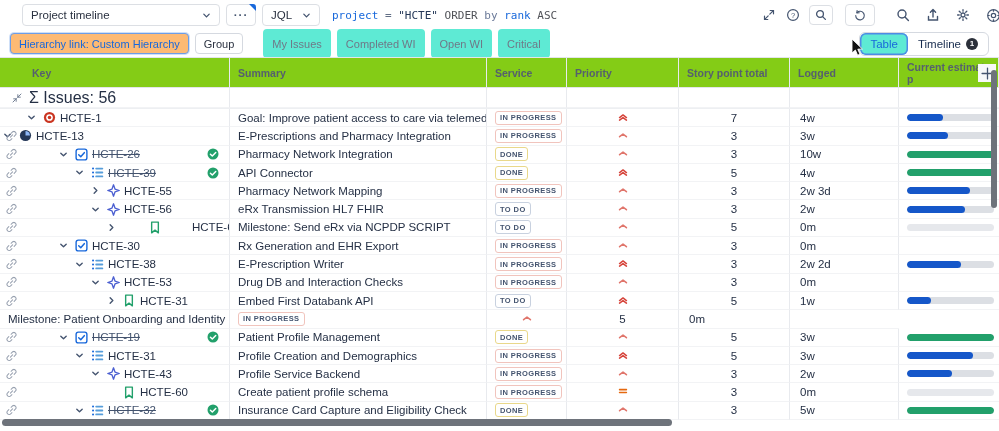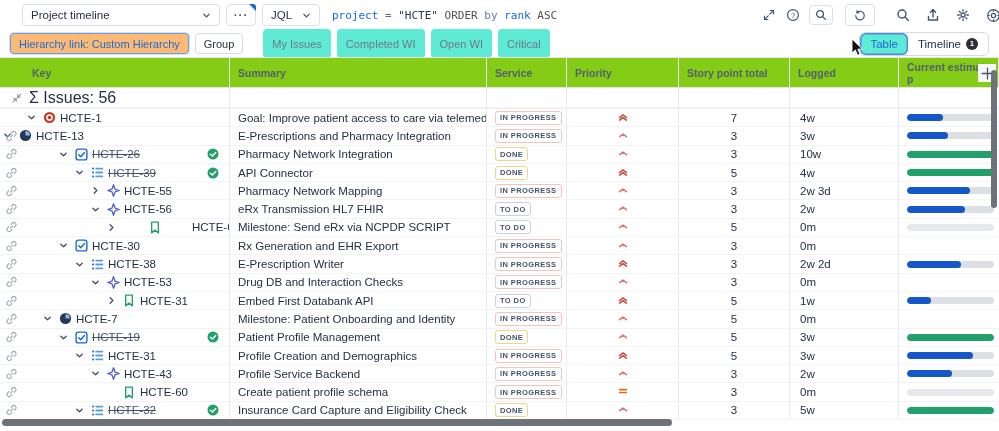--- a/index.html
+++ b/index.html
@@ -622,39 +622,20 @@
           </div>
           <div class="cell pts-cell">5</div>
           <div class="cell log-cell">1w</div>
           <div class="cell est-cell">
             <div class="bar-track">
               <div class="bar-fill" style="width: 28%; background: rgb(21, 87, 201);"></div>
             </div>
           </div>
         </div>
         <div class="grid row">
-          <div class="cell key-cell" style="padding-left: 40px;">
-            <span class="link-ic">
-              <svg width="11" height="11" viewBox="0 0 14 14">
-                <path d="M5.6 8.4 L8.4 5.6 M6.5 3.6 L8 2.1 a2.6 2.6 0 0 1 3.9 3.9 L10.4 7.5 M7.5 10.4 L6 11.9 a2.6 2.6 0 0 1 -3.9 -3.9 L3.6 6.5" fill="none" stroke="#98A1B0" stroke-width="1.3" stroke-linecap="round"></path>
-              </svg>
-            </span>
-            <span class="chev-box">
-              <svg width="9" height="9" viewBox="0 0 10 10">
-                <path d="M2 3.5 L5 6.5 L8 3.5" fill="none" stroke="#44546F" stroke-width="1.5" stroke-linecap="round" stroke-linejoin="round"></path>
-              </svg>
-            </span>
-            <span class="type-ic">
-              <svg width="13" height="13" viewBox="0 0 14 14">
-                <circle cx="7" cy="7" r="6" fill="#253858"></circle>
-                <path d="M7 2.2 A4.8 4.8 0 0 1 11.8 7 L7 7 Z" fill="#8FB8F6"></path>
-              </svg>
-            </span>
-            <span class="key-txt">HCTE-7</span>
-          </div>
           <div class="cell summary-cell">Milestone: Patient Onboarding and Identity</div>
           <div class="cell status-cell">
             <span class="lozenge loz-inprogress">IN PROGRESS</span>
           </div>
           <div class="cell pri-cell">
             <span><svg width="12" height="12" viewBox="0 0 14 14">
                 <path d="M3 9 L7 6 L11 9" fill="none" stroke="#E0756B" stroke-width="1.8" stroke-linecap="round" stroke-linejoin="round"></path>
               </svg></span>
           </div>
           <div class="cell pts-cell">5</div>

